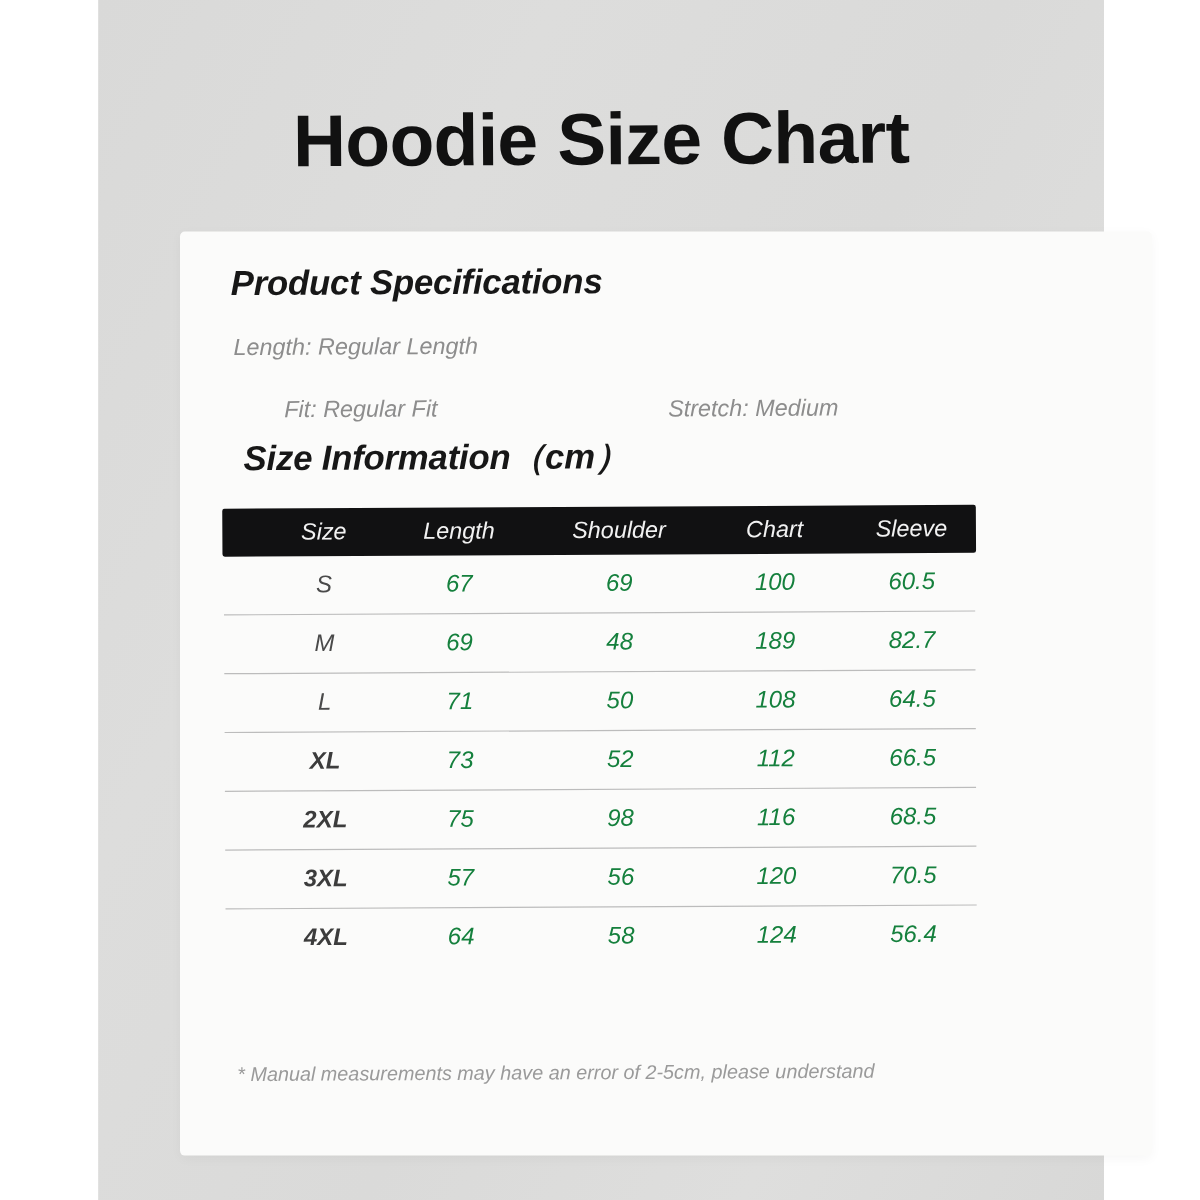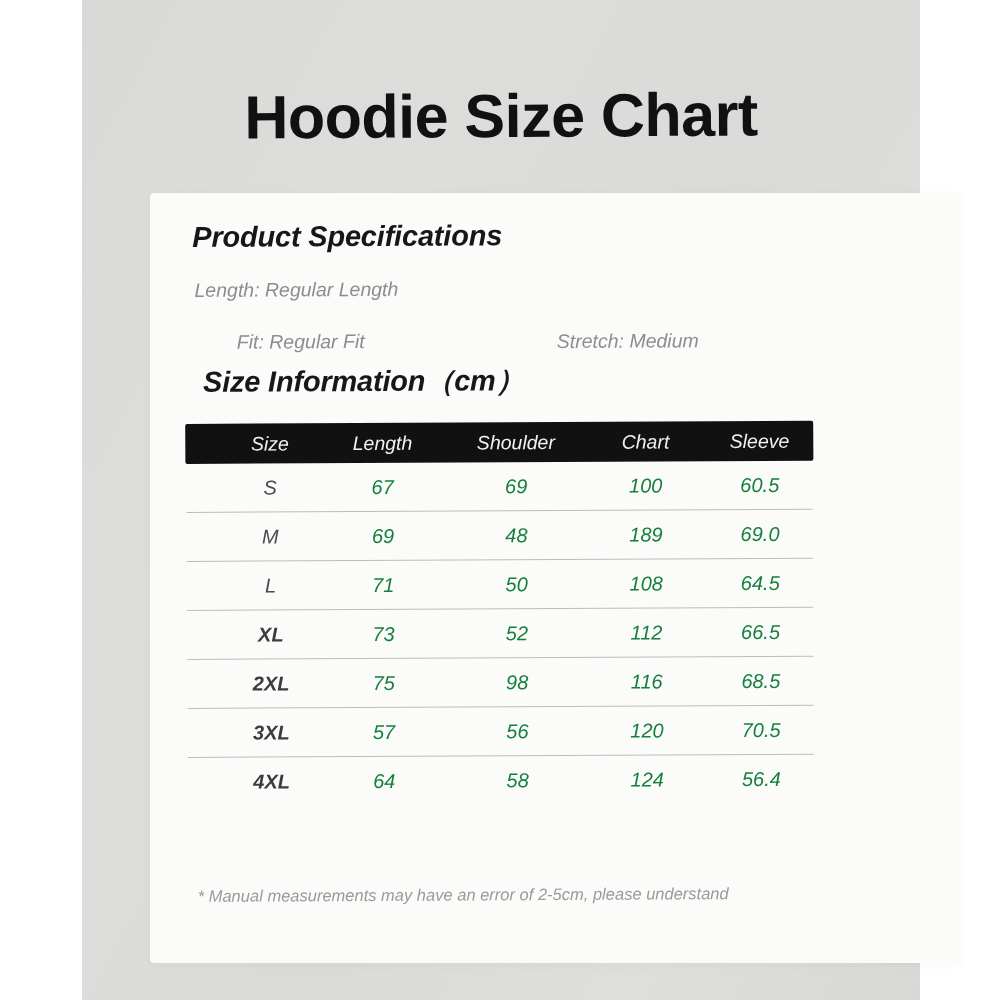--- a/index.html
+++ b/index.html
@@ -190,21 +190,21 @@
           <div class="c c3">100</div>
           <div class="c c4">60.5</div>
         </div>
         <div class="sep"></div>
 
         <div class="trow">
           <div class="c c0 plain">M</div>
           <div class="c c1">69</div>
           <div class="c c2">48</div>
           <div class="c c3">189</div>
-          <div class="c c4">69.0</div>
+          <div class="c c4">82.7</div>
         </div>
         <div class="sep"></div>
 
         <div class="trow">
           <div class="c c0 plain">L</div>
           <div class="c c1">71</div>
           <div class="c c2">50</div>
           <div class="c c3">108</div>
           <div class="c c4">64.5</div>
         </div>

